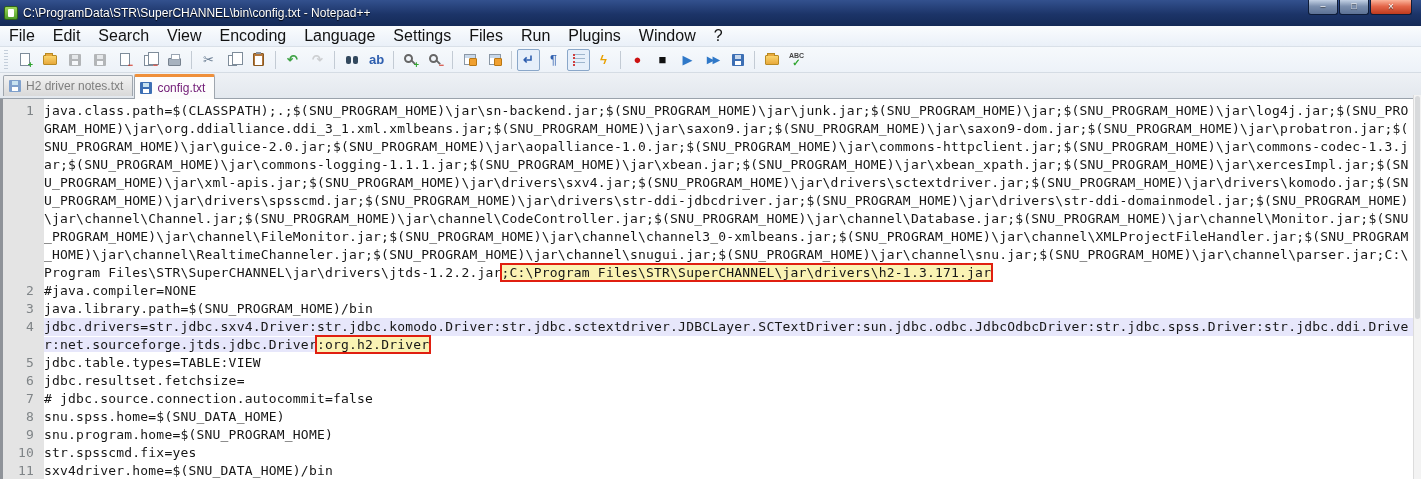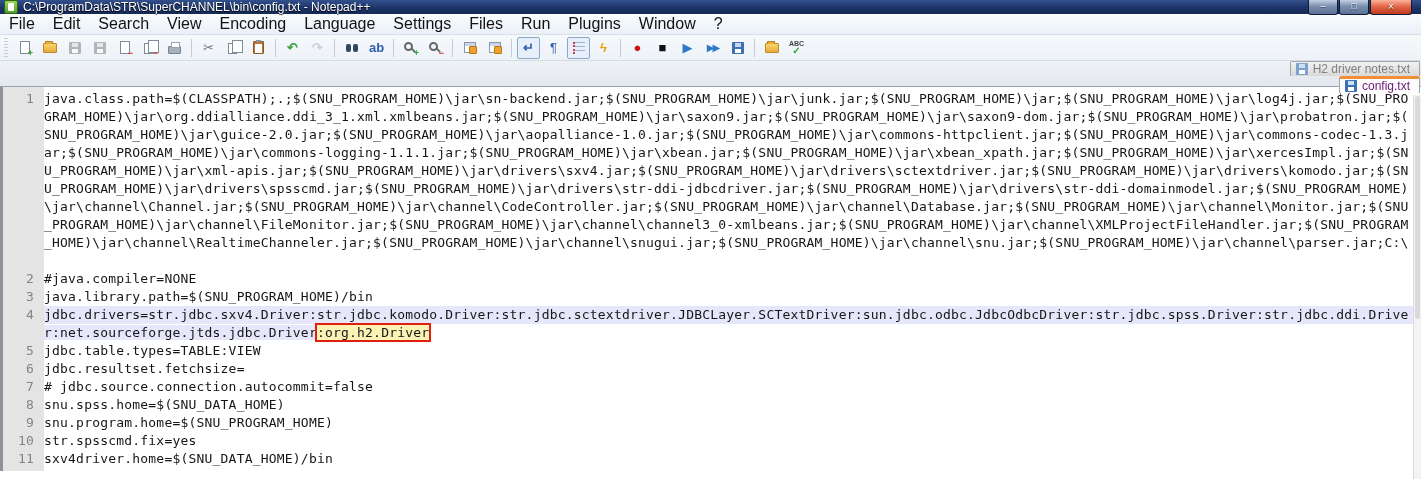--- a/index.html
+++ b/index.html
@@ -6,21 +6,21 @@
   html,body { margin:0; padding:0; }
   body {
     width:1421px; height:479px; overflow:hidden;
     font-family:"Liberation Sans", sans-serif;
     background:#fff;
     position:relative;
   }
 
   
   .titlebar {
-    height:14px; width:100%;
+    height:26px; width:100%;
     background:linear-gradient(#33518E, #1C3468 55%, #142A57);
     display:flex; align-items:center;
     color:#fff; font-size:12px;
     position:relative;
   }
   .appicon {
     width:14px; height:14px; margin:0 5px 0 4px;
     background:linear-gradient(#9CD65A,#4F9E2A);
     border:1px solid #2E6318; border-radius:2px;
     position:relative;
@@ -101,24 +101,23 @@
   .ic-sy::before { content:""; position:absolute; top:0; left:0; right:0; height:3px; background:#C8D8EA; }
   .ic-sy::after { content:""; position:absolute; right:-2px; bottom:-2px; width:6px; height:6px; background:#F0A030; border:1px solid #B97714; border-radius:1px; }
   .ic-ig { width:12px; height:12px; background:repeating-linear-gradient(#9FB6CE 0 1px, transparent 1px 4px); border-left:2px dotted #D04040; padding-left:2px; }
   .ic-ab { font-size:7px; font-weight:bold; color:#444; line-height:6px; text-align:center; }
   .ic-ab .chk { display:block; color:#2FA52F; font-size:10px; line-height:8px; }
 
   
   .tabbar {
     height:26px; width:100%;
     background:linear-gradient(#EEF1F5,#E3E8EE);
-    display:flex; align-items:flex-end;
+    display:flex; align-items:center;
     padding-left:3px;
     border-bottom:1px solid #9AA2AB;
-    flex-direction:column;
   }
   .tab {
     display:flex; align-items:center;
     height:21px; padding:0 9px 0 5px; margin-right:1px;
     border:1px solid #9FA6AE; border-bottom:none;
     background:linear-gradient(#F2F2F2,#D9D9D9);
     font-size:12px; color:#7F7F7F;
     border-radius:2px 2px 0 0;
     position:relative;
   }
@@ -314,21 +313,21 @@
 <div class="editor" id="editor">
     <div class="row"><span class="num">1</span><span class="code"><span>java.class.path=$(CLASSPATH);.;$(SNU_PROGRAM_HOME)\jar\sn-backend.jar;$(SNU_PROGRAM_HOME)\jar\junk.jar;$(SNU_PROGRAM_HOME)\jar;$(SNU_PROGRAM_HOME)\jar\log4j.jar;$(SNU_PRO</span></span></div>
     <div class="row"><span class="num"></span><span class="code"><span>GRAM_HOME)\jar\org.ddialliance.ddi_3_1.xml.xmlbeans.jar;$(SNU_PROGRAM_HOME)\jar\saxon9.jar;$(SNU_PROGRAM_HOME)\jar\saxon9-dom.jar;$(SNU_PROGRAM_HOME)\jar\probatron.jar;$(</span></span></div>
     <div class="row"><span class="num"></span><span class="code"><span>SNU_PROGRAM_HOME)\jar\guice-2.0.jar;$(SNU_PROGRAM_HOME)\jar\aopalliance-1.0.jar;$(SNU_PROGRAM_HOME)\jar\commons-httpclient.jar;$(SNU_PROGRAM_HOME)\jar\commons-codec-1.3.j</span></span></div>
     <div class="row"><span class="num"></span><span class="code"><span>ar;$(SNU_PROGRAM_HOME)\jar\commons-logging-1.1.1.jar;$(SNU_PROGRAM_HOME)\jar\xbean.jar;$(SNU_PROGRAM_HOME)\jar\xbean_xpath.jar;$(SNU_PROGRAM_HOME)\jar\xercesImpl.jar;$(SN</span></span></div>
     <div class="row"><span class="num"></span><span class="code"><span>U_PROGRAM_HOME)\jar\xml-apis.jar;$(SNU_PROGRAM_HOME)\jar\drivers\sxv4.jar;$(SNU_PROGRAM_HOME)\jar\drivers\sctextdriver.jar;$(SNU_PROGRAM_HOME)\jar\drivers\komodo.jar;$(SN</span></span></div>
     <div class="row"><span class="num"></span><span class="code"><span>U_PROGRAM_HOME)\jar\drivers\spsscmd.jar;$(SNU_PROGRAM_HOME)\jar\drivers\str-ddi-jdbcdriver.jar;$(SNU_PROGRAM_HOME)\jar\drivers\str-ddi-domainmodel.jar;$(SNU_PROGRAM_HOME)</span></span></div>
     <div class="row"><span class="num"></span><span class="code"><span>\jar\channel\Channel.jar;$(SNU_PROGRAM_HOME)\jar\channel\CodeController.jar;$(SNU_PROGRAM_HOME)\jar\channel\Database.jar;$(SNU_PROGRAM_HOME)\jar\channel\Monitor.jar;$(SNU</span></span></div>
     <div class="row"><span class="num"></span><span class="code"><span>_PROGRAM_HOME)\jar\channel\FileMonitor.jar;$(SNU_PROGRAM_HOME)\jar\channel\channel3_0-xmlbeans.jar;$(SNU_PROGRAM_HOME)\jar\channel\XMLProjectFileHandler.jar;$(SNU_PROGRAM</span></span></div>
     <div class="row"><span class="num"></span><span class="code"><span>_HOME)\jar\channel\RealtimeChanneler.jar;$(SNU_PROGRAM_HOME)\jar\channel\snugui.jar;$(SNU_PROGRAM_HOME)\jar\channel\snu.jar;$(SNU_PROGRAM_HOME)\jar\channel\parser.jar;C:\</span></span></div>
-    <div class="row"><span class="num"></span></div>
+    <div class="row"><span class="num"></span><span class="code"><span>Program Files\STR\SuperCHANNEL\jar\drivers\jtds-1.2.2.jar</span><span class="hl">;C:\Program Files\STR\SuperCHANNEL\jar\drivers\h2-1.3.171.jar</span></span></div>
     <div class="row"><span class="num">2</span><span class="code"><span>#java.compiler=NONE</span></span></div>
     <div class="row"><span class="num">3</span><span class="code"><span>java.library.path=$(SNU_PROGRAM_HOME)/bin</span></span></div>
     <div class="row"><span class="num">4</span><span class="code sel-full"><span>jdbc.drivers=str.jdbc.sxv4.Driver:str.jdbc.komodo.Driver:str.jdbc.sctextdriver.JDBCLayer.SCTextDriver:sun.jdbc.odbc.JdbcOdbcDriver:str.jdbc.spss.Driver:str.jdbc.ddi.Drive</span></span></div>
     <div class="row"><span class="num"></span><span class="code"><span class=" seg-sel">r:net.sourceforge.jtds.jdbc.Driver</span><span class="hl">:org.h2.Driver</span></span></div>
     <div class="row"><span class="num">5</span><span class="code"><span>jdbc.table.types=TABLE:VIEW</span></span></div>
     <div class="row"><span class="num">6</span><span class="code"><span>jdbc.resultset.fetchsize=</span></span></div>
     <div class="row"><span class="num">7</span><span class="code"><span># jdbc.source.connection.autocommit=false</span></span></div>
     <div class="row"><span class="num">8</span><span class="code"><span>snu.spss.home=$(SNU_DATA_HOME)</span></span></div>
     <div class="row"><span class="num">9</span><span class="code"><span>snu.program.home=$(SNU_PROGRAM_HOME)</span></span></div>
     <div class="row"><span class="num">10</span><span class="code"><span>str.spsscmd.fix=yes</span></span></div>

